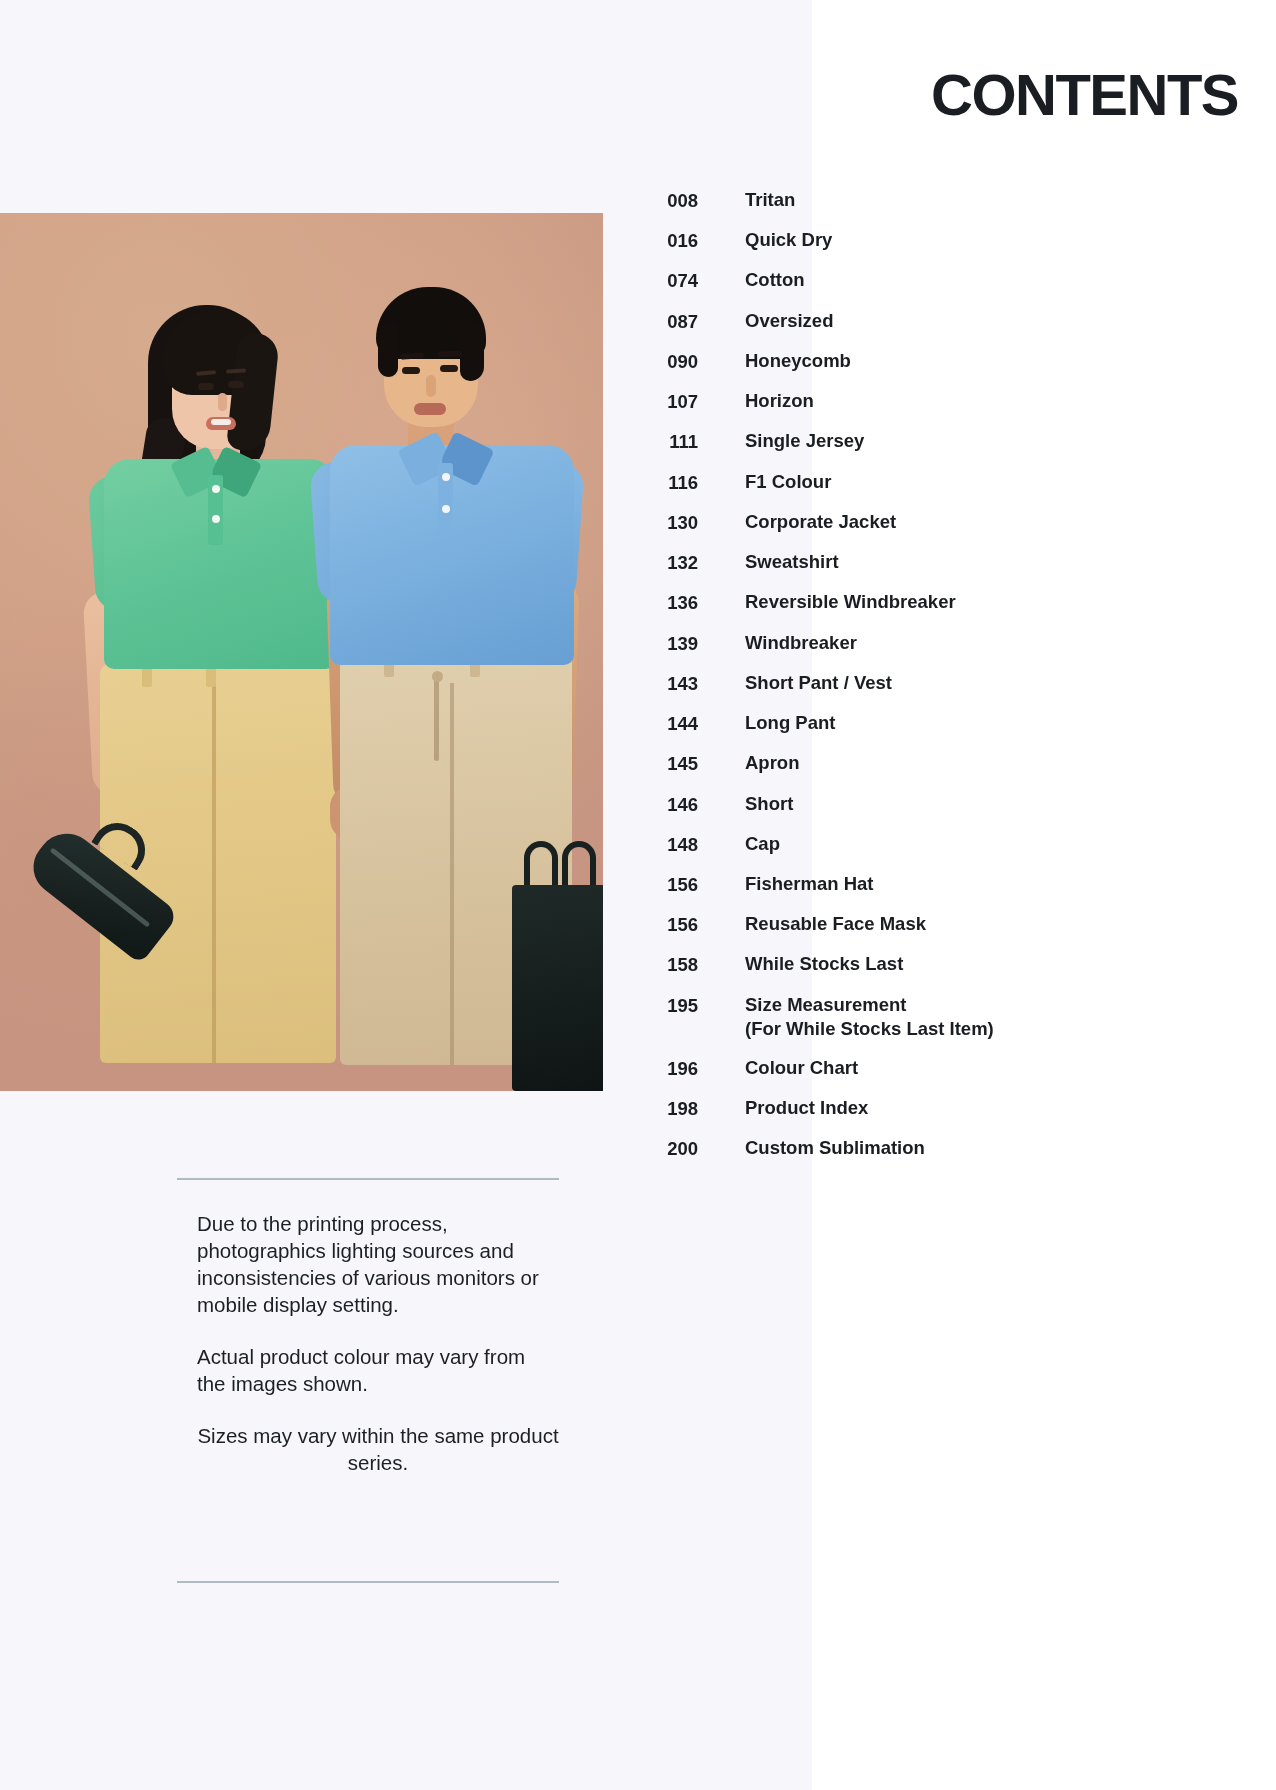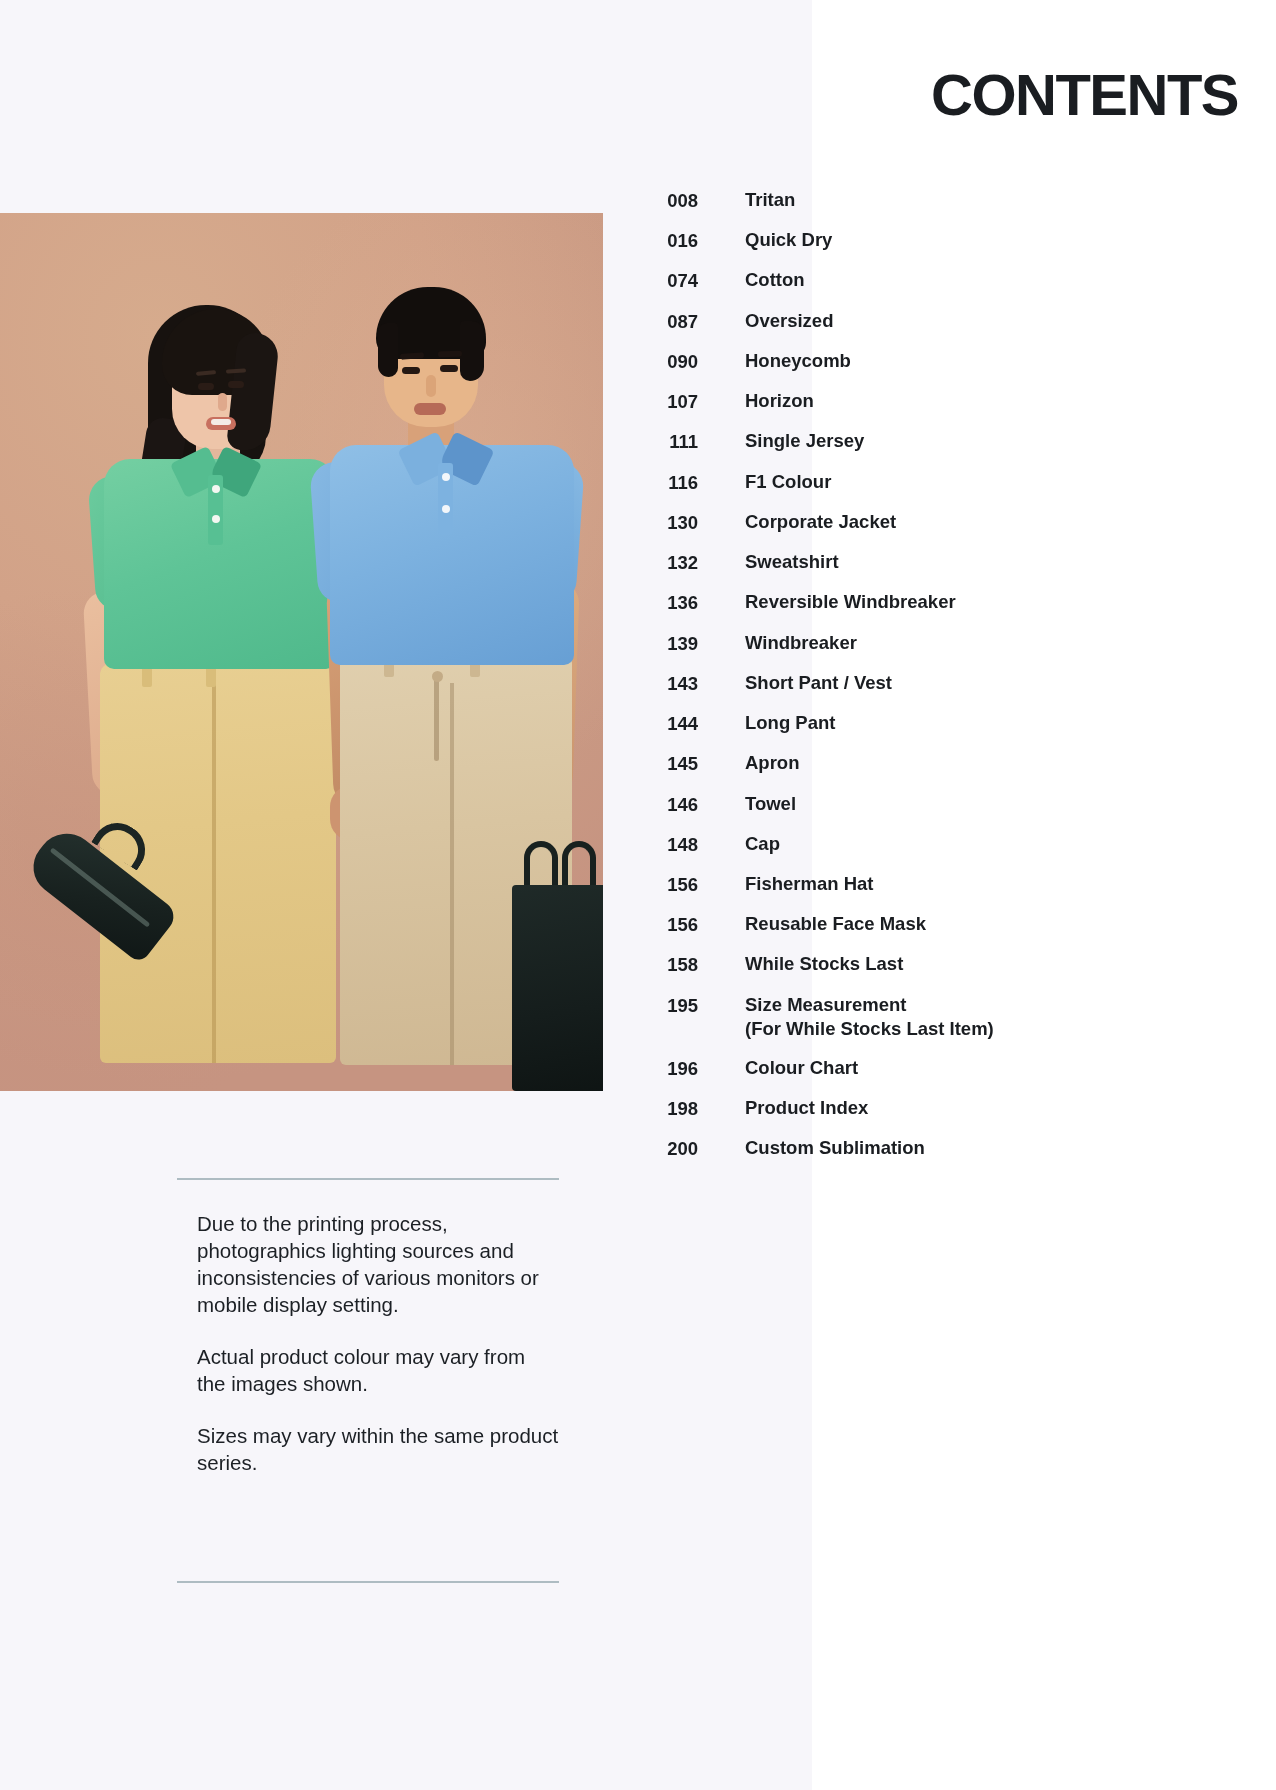--- a/index.html
+++ b/index.html
@@ -382,21 +382,21 @@
     width: 382px;
   }
   .disc-p {
     font-size: 20.5px;
     font-weight: 400;
     color: #1c2025;
     line-height: 1.32;
     margin-bottom: 25px;
     white-space: pre-line;
   }
-  .disc-p:last-child { margin-bottom: 12px; }
+  .disc-p:last-child { margin-bottom: 12px; text-align: center; }
   #rule-bottom-wrap {
     position: absolute;
     left: 177px;
     top: 1468px;
     width: 382px;
   }
 </style>
 </head>
 <body>
 
@@ -537,21 +537,21 @@
       <div class="toc-row">
         <div class="toc-page">144</div>
         <div class="toc-label">Long Pant</div>
       </div>
       <div class="toc-row">
         <div class="toc-page">145</div>
         <div class="toc-label">Apron</div>
       </div>
       <div class="toc-row">
         <div class="toc-page">146</div>
-        <div class="toc-label">Towel</div>
+        <div class="toc-label">Short</div>
       </div>
       <div class="toc-row">
         <div class="toc-page">148</div>
         <div class="toc-label">Cap</div>
       </div>
       <div class="toc-row">
         <div class="toc-page">156</div>
         <div class="toc-label">Fisherman Hat</div>
       </div>
       <div class="toc-row">

